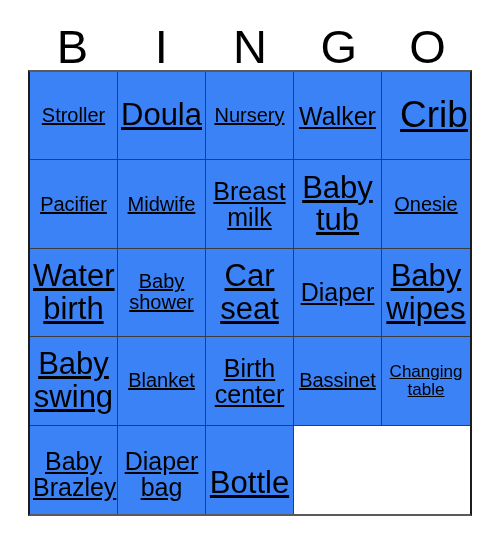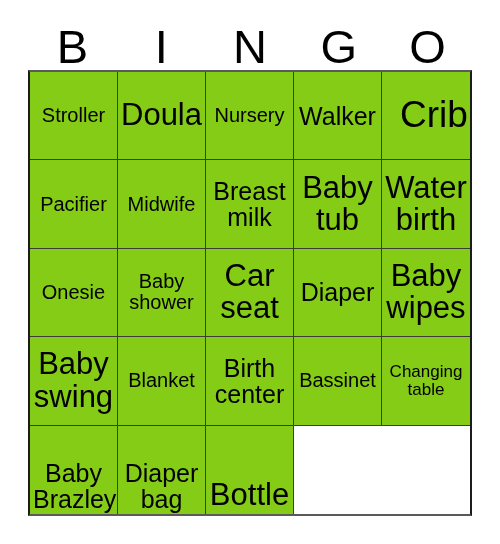--- a/index.html
+++ b/index.html
@@ -64,23 +64,24 @@
   }
 
   .bingo-cell {
     box-sizing: border-box;
     border-right: 1px solid #3c3c3c;
     border-bottom: 1px solid #3c3c3c;
     display: flex;
     align-items: center;
     justify-content: center;
     text-align: center;
-    padding: 2px 3px;
-    background: #84cc16;
+    padding: 14px 3px;
+    background: #3b82f6;
     overflow: hidden;
+    text-decoration: underline;
   }
   .bingo-cell:nth-child(5n) { border-right: none; }
   .bingo-cell:nth-child(n+21) { border-bottom: none; align-items: flex-end; }
 
   .cell-text {
     display: block;
     width: 100%;
     line-height: 1.05;
     font-weight: 400;
     white-space: pre-line;
@@ -131,25 +132,25 @@
       </div>
       <div class="bingo-cell">
         <span class="cell-text fs-md">Breast
 milk</span>
       </div>
       <div class="bingo-cell">
         <span class="cell-text fs-lg">Baby
 tub</span>
       </div>
       <div class="bingo-cell">
+        <span class="cell-text fs-sm">Onesie</span>
+      </div>
+      <div class="bingo-cell">
         <span class="cell-text fs-lg">Water
 birth</span>
-      </div>
-      <div class="bingo-cell">
-        <span class="cell-text fs-sm">Onesie</span>
       </div>
       <div class="bingo-cell">
         <span class="cell-text fs-sm">Baby
 shower</span>
       </div>
       <div class="bingo-cell">
         <span class="cell-text fs-lg">Car
 seat</span>
       </div>
       <div class="bingo-cell">

